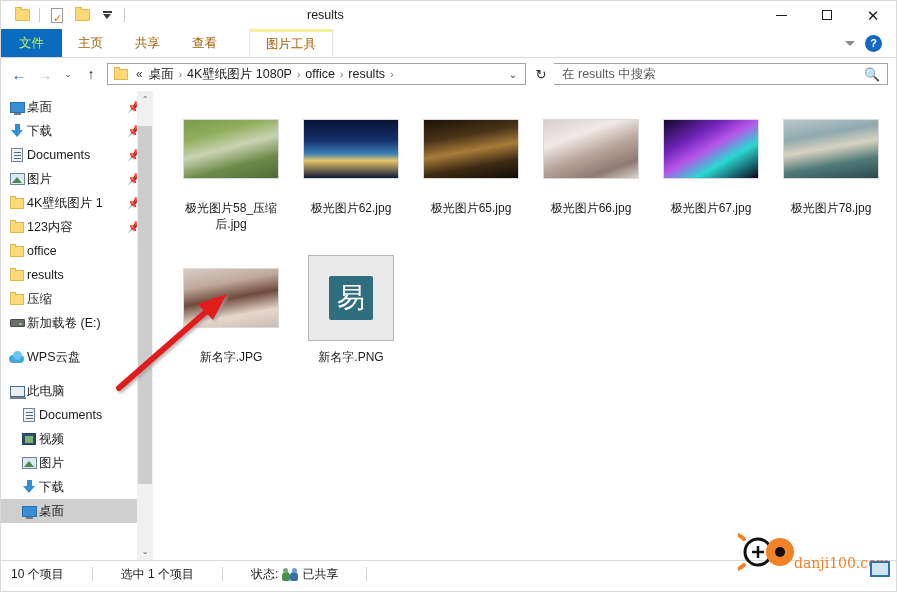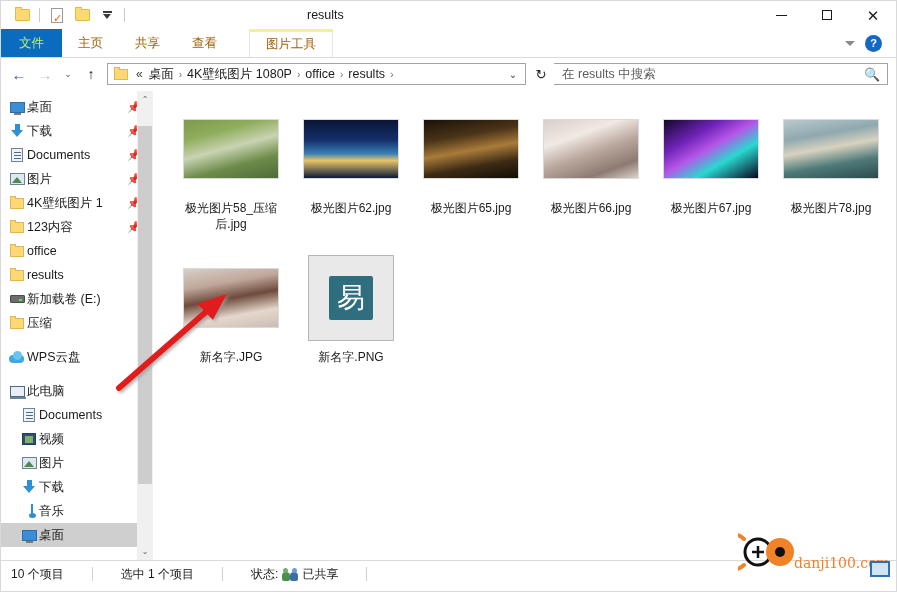--- a/index.html
+++ b/index.html
@@ -893,29 +893,29 @@
           <span class="label">office</span>
         </div>
         <div class="nav-item">
           <span class="nav-icon">
               <span class="ic-folder"></span>
             </span>
           <span class="label">results</span>
         </div>
         <div class="nav-item">
           <span class="nav-icon">
+              <span class="ic-folder"></span>
+            </span>
+          <span class="label">压缩</span>
+        </div>
+        <div class="nav-item">
+          <span class="nav-icon">
               <span class="ic-drive"></span>
             </span>
           <span class="label">新加载卷 (E:)</span>
-        </div>
-        <div class="nav-item">
-          <span class="nav-icon">
-              <span class="ic-folder"></span>
-            </span>
-          <span class="label">压缩</span>
         </div>
 
         <div class="nav-gap"></div>
 
         <div class="nav-item">
           <span class="nav-icon">
               <span class="ic-cloud"></span>
             </span>
           <span class="label">WPS云盘</span>
         </div>
@@ -947,29 +947,20 @@
           <span class="label">图片</span>
         </div>
         <div class="nav-item indent2">
           <span class="nav-icon">
               <span class="ic-download">
                 <span class="shaft"></span>
                 <span class="head"></span>
               </span>
             </span>
           <span class="label">下载</span>
-        </div>
-        <div class="nav-item indent2">
-          <span class="nav-icon">
-              <span class="ic-music">
-                <span class="stem"></span>
-                <span class="ball"></span>
-              </span>
-            </span>
-          <span class="label">音乐</span>
         </div>
         <div class="nav-item indent2 selected">
           <span class="nav-icon">
               <span class="ic-desktop"></span>
             </span>
           <span class="label">桌面</span>
         </div>
       </div>
 
       <div class="nav-scrollbar">

